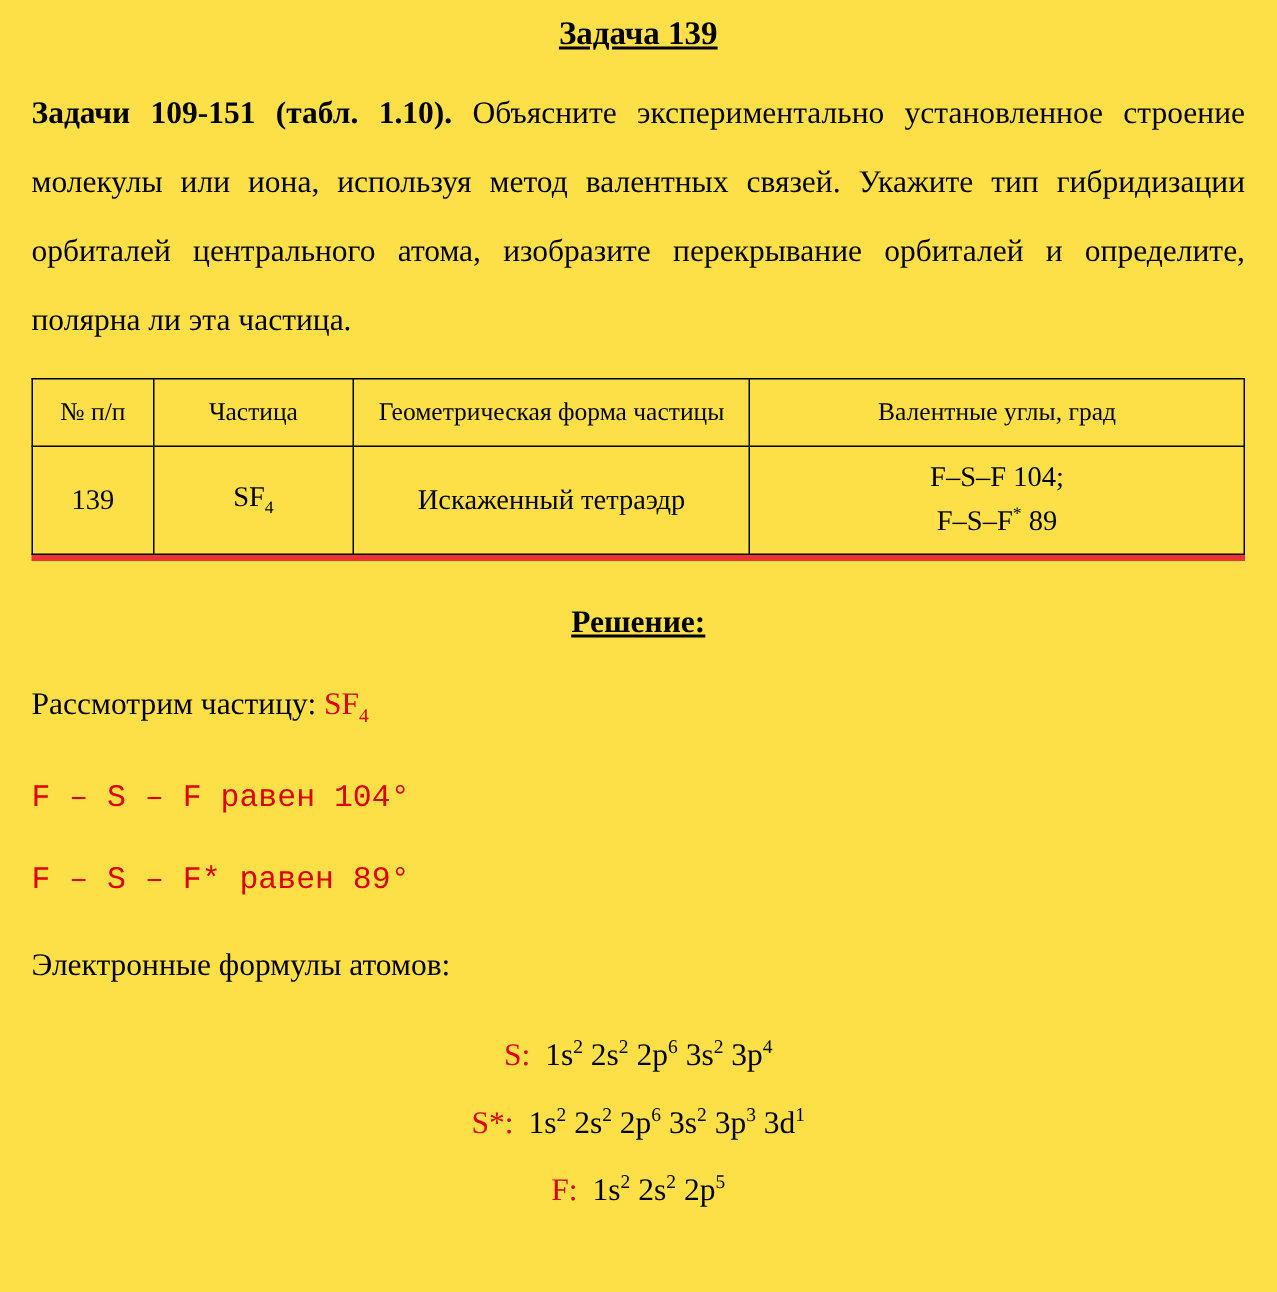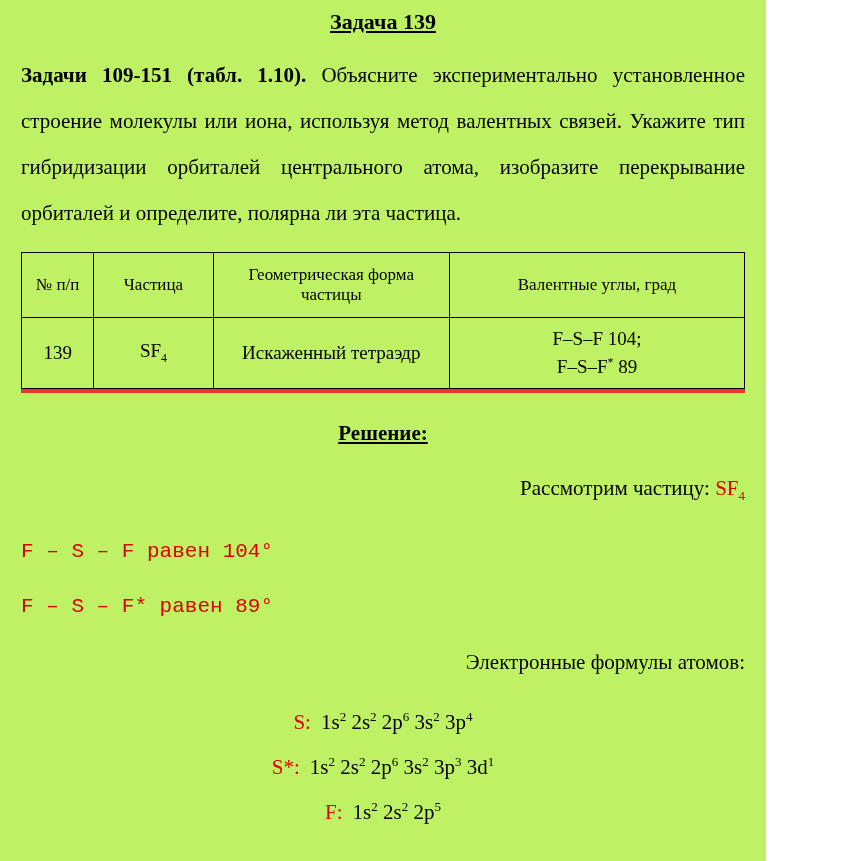--- a/index.html
+++ b/index.html
@@ -4,26 +4,26 @@
 <style>
   html, body {
     margin: 0;
     padding: 0;
     background: #ffffff;
     color: #000000;
     font-family: "Liberation Serif", "DejaVu Serif", serif;
   }
   .page {
     position: relative;
-    width: 766px;
+    width: 851px;
     height: 861px;
     box-sizing: border-box;
     padding: 8px 21px 0 21px;
     overflow: hidden;
-    background: #bef264;
+    background: #fde047;
   }
   .doc-title {
     margin: 0;
     text-align: center;
     font-size: 22px;
     line-height: 28px;
     font-weight: 700;
     text-decoration: underline;
   }
   .intro {
@@ -73,21 +73,20 @@
     text-align: center;
     font-size: 21px;
     line-height: 28px;
     font-weight: 700;
     text-decoration: underline;
   }
   .para {
     margin: 0 0 27px 0;
     font-size: 21px;
     line-height: 28px;
-    text-align: right;
   }
   .center { text-align: left; font-family: Liberation Mono, monospace; }
   .red { color: var(--text-red, #dd0000); }
   .formula-line {
     margin: 0 0 12px 0;
     text-align: center;
     font-size: 21px;
     line-height: 28px;
   }
   .formula-line .formula-value { padding-left: 10px; }

